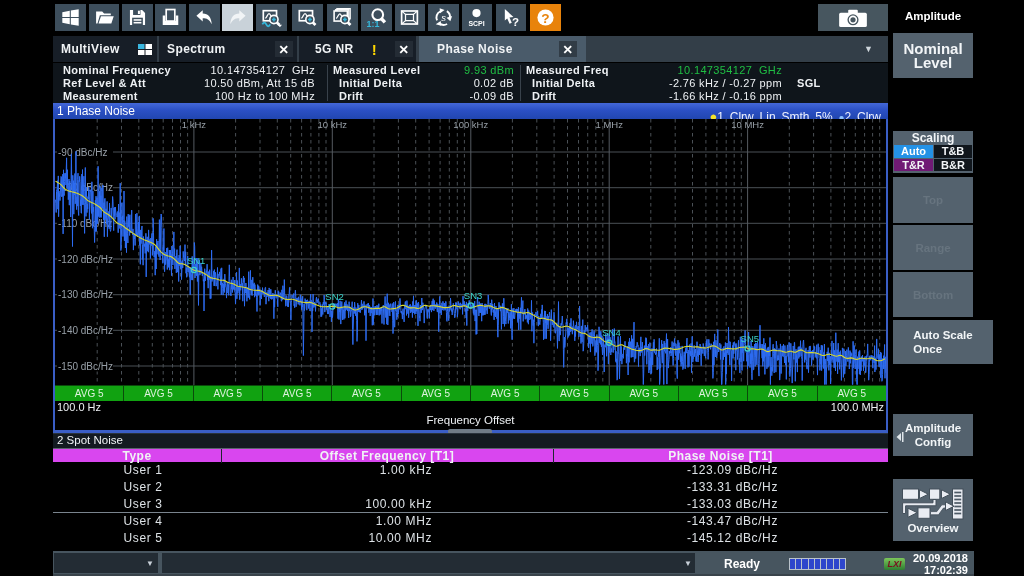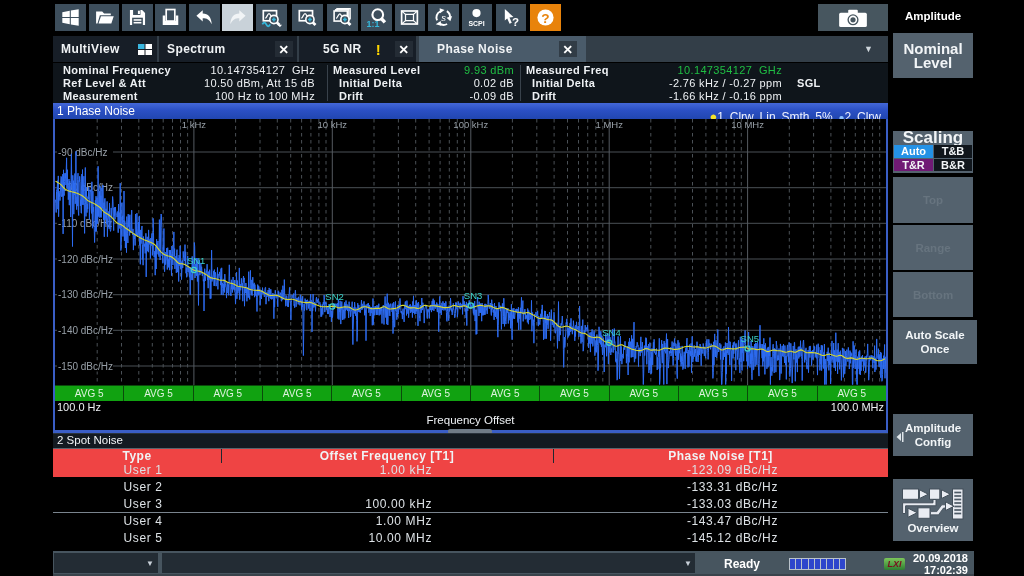--- a/index.html
+++ b/index.html
@@ -140,21 +140,21 @@
       <rect x="7.5" width="6.5" height="5" fill="#fff"></rect>
       <rect y="6" width="6.5" height="5" fill="#fff"></rect>
       <rect x="7.5" y="6" width="6.5" height="5" fill="#fff"></rect>
     </svg>
   </div>
 <div class="tab" style="left:159px;width:138px;background:#171e27">
     <span style="padding-left:8px">Spectrum</span>
     <span style="margin-right:4px"><span style="background:#242c35;width:18px;height:16px;display:inline-flex;align-items:center;justify-content:center;font-weight:bold;font-size:12.5px;color:#fff">✕</span></span>
   </div>
 <div class="tab" style="left:299px;width:117px;background:#171e27">
-    <span style="padding-left:24px">5G NR</span>
+    <span style="padding-left:16px">5G NR</span>
     <span style="color:#ffd700;font-size:15px;font-weight:bold">!</span>
     <span style="margin-right:3px"><span style="background:#242c35;width:18px;height:16px;display:inline-flex;align-items:center;justify-content:center;font-weight:bold;font-size:12.5px;color:#fff">✕</span></span>
   </div>
 <div class="tab" style="left:419px;width:167px;background:#4a5b6a">
     <span style="padding-left:18px">Phase Noise</span>
     <span style="margin-right:9px"><span style="background:#313c46;width:18px;height:16px;display:inline-flex;align-items:center;justify-content:center;font-weight:bold;font-size:12.5px;color:#fff">✕</span></span>
   </div>
 <div style="position:absolute;left:864px;top:44px;color:#cfd6dc;font-size:9px">▼</div>
 
 <div style="position:absolute;left:53px;top:63px;width:835px;height:40px;background:#0f151b;font-size:11px;color:#eef1f4">
@@ -300,21 +300,21 @@
 <div style="position:absolute;left:55px;top:401px;width:831px;height:13px;background:#000;color:#eef1f4;font-size:11px">
   <span style="position:absolute;left:2px">100.0 Hz</span>
     <span style="position:absolute;right:2px">100.0 MHz</span>
 </div>
 <div style="position:absolute;left:55px;top:414px;width:831px;height:16px;background:#000;text-align:center;color:#eef1f4;font-size:11.5px">Frequency Offset</div>
 <div style="position:absolute;left:448px;top:428.5px;width:44px;height:5px;background:#707c88;border-radius:2px"></div>
 
 <div style="position:absolute;left:53px;top:432.5px;width:835px;height:15px;background:#131a21;border-top:1px solid #2a333d;color:#f0f3f5;font-size:11.5px">
   <span style="position:absolute;left:4px;top:0px">2 Spot Noise</span>
   </div>
-<div style="position:absolute;left:53px;top:447.5px;width:835px;height:29px;background:#ef4444;border-top:1px solid #5a646e;color:#f0f3f5;font-size:12px;font-weight:600;letter-spacing:0.5px">
+<div style="position:absolute;left:53px;top:447.5px;width:835px;height:14px;background:#d946ef;border-top:1px solid #5a646e;color:#f0f3f5;font-size:12px;font-weight:600;letter-spacing:0.5px">
   <span style="position:absolute;left:0;width:168px;text-align:center;top:0px">Type</span>
   <div style="position:absolute;left:168px;top:0;width:1px;height:14px;background:#1f272f"></div>
   <span style="position:absolute;left:168px;width:332px;text-align:center;top:0px">Offset Frequency [T1]</span>
   <div style="position:absolute;left:500px;top:0;width:1px;height:14px;background:#1f272f"></div>
   <span style="position:absolute;left:500px;width:335px;text-align:center;top:0px">Phase Noise [T1]</span>
 </div>
 <div style="position:absolute;left:53px;top:461.5px;width:835px;height:17.2px;color:#dde2e6;font-size:12px;letter-spacing:0.6px">
     <span style="position:absolute;left:6px;width:168px;text-align:center;top:1px">User 1</span>
     <span style="position:absolute;left:168px;width:211px;text-align:right;top:1px">1.00 kHz</span>
     <span style="position:absolute;left:500px;width:225px;text-align:right;top:1px">-123.09 dBc/Hz</span>
@@ -357,30 +357,30 @@
     <div style="flex:1;background:#2e46cc;border-right:1px solid #b9c2ca"></div>
     <div style="flex:1;background:#2e46cc"></div>
   </div>
 <div style="position:absolute;left:884px;top:557.5px;width:21px;height:12px;background:linear-gradient(#7cc65a,#2e7d32);border-radius:2px;text-align:center;font-size:9px;font-weight:bold;font-style:italic;color:#7a1020;line-height:12px">LXI</div>
 <div style="position:absolute;left:870px;top:552px;width:98px;text-align:right;color:#fff;font-weight:bold;font-size:11px">20.09.2018</div>
 <div style="position:absolute;left:870px;top:563.5px;width:98px;text-align:right;color:#fff;font-weight:bold;font-size:11px">17:02:39</div>
 
 <div style="position:absolute;left:888px;top:10px;width:90px;text-align:center;color:#fff;font-weight:bold;font-size:11.5px">Amplitude</div>
 <div style="position:absolute;left:893px;top:33px;width:80px;height:45px;background:#54626e;display:flex;align-items:center;justify-content:center;text-align:center;color:#f2f5f7;font-weight:bold;font-size:15px;line-height:14px">Nominal<br>Level</div>
 <div style="position:absolute;left:893px;top:131px;width:80px;height:42px;background:#54626e">
-  <div style="text-align:center;color:#f2f5f7;font-weight:bold;font-size:17px;line-height:14px">Scaling</div>
+  <div style="text-align:center;color:#f2f5f7;font-weight:bold;font-size:12px;line-height:14px">Scaling</div>
   <div style="position:absolute;left:1px;top:14px;width:39px;height:12.5px;background:#2492e6;color:#fff;font-weight:bold;font-size:11px;text-align:center;line-height:12px">Auto</div>
   <div style="position:absolute;left:41px;top:14px;width:38px;height:12.5px;background:#10161c;color:#f2f5f7;font-weight:bold;font-size:11px;text-align:center;line-height:12px">T&amp;B</div>
   <div style="position:absolute;left:1px;top:27.5px;width:39px;height:12.5px;background:#701a75;color:#f2f5f7;font-weight:bold;font-size:11px;text-align:center;line-height:12px">T&amp;R</div>
   <div style="position:absolute;left:41px;top:27.5px;width:38px;height:12.5px;background:#10161c;color:#f2f5f7;font-weight:bold;font-size:11px;text-align:center;line-height:12px">B&amp;R</div>
 </div>
 <div style="position:absolute;left:893px;top:177px;width:80px;height:46px;background:#54626e;display:flex;align-items:center;justify-content:center;text-align:center;color:#67747f;font-weight:bold;font-size:11.5px;line-height:14px">Top</div>
 <div style="position:absolute;left:893px;top:225px;width:80px;height:45px;background:#54626e;display:flex;align-items:center;justify-content:center;text-align:center;color:#67747f;font-weight:bold;font-size:11.5px;line-height:14px">Range</div>
 <div style="position:absolute;left:893px;top:272px;width:80px;height:45px;background:#54626e;display:flex;align-items:center;justify-content:center;text-align:center;color:#67747f;font-weight:bold;font-size:11.5px;line-height:14px">Bottom</div>
-<div style="position:absolute;left:893px;top:320px;width:84px;height:44px;background:#54626e;display:flex;align-items:center;justify-content:center;text-align:center;color:#f2f5f7;font-weight:bold;font-size:11.5px;line-height:14px">Auto Scale<br>Once</div>
+<div style="position:absolute;left:893px;top:320px;width:100px;height:44px;background:#54626e;display:flex;align-items:center;justify-content:center;text-align:left;color:#f2f5f7;font-weight:bold;font-size:11.5px;line-height:14px">Auto Scale<br>Once</div>
 <div style="position:absolute;left:893px;top:414px;width:80px;height:42px;background:#54626e;display:flex;align-items:center;justify-content:center;text-align:center;color:#f2f5f7;font-weight:bold;font-size:11.5px;line-height:14px">Amplitude<br>Config</div>
 <div style="position:absolute;left:895px;top:429px;width:10px;height:12px">
   <svg width="10" height="12">
       <path d="M6 2 L1.5 6 L6 10 Z" fill="#dfe5ea"></path>
       <rect x="7" y="1" width="1.5" height="10" fill="#dfe5ea"></rect>
     </svg>
 </div>
 <div style="position:absolute;left:893px;top:479px;width:80px;height:62px;background:#54626e;text-align:center">
   <svg width="62" height="41" viewBox="0 0 62 41" style="display:block;margin:0 auto">
 <g fill="#e9ecf2" stroke="#434f5a" stroke-width="1">

